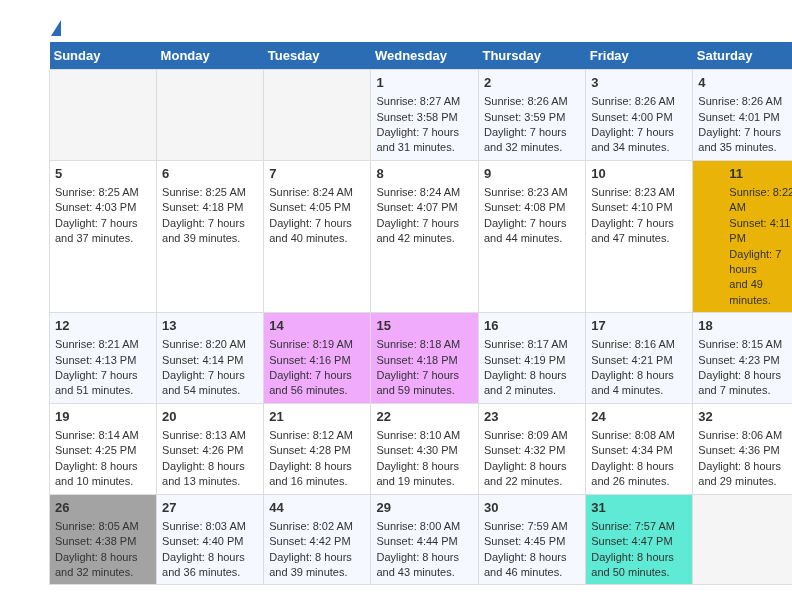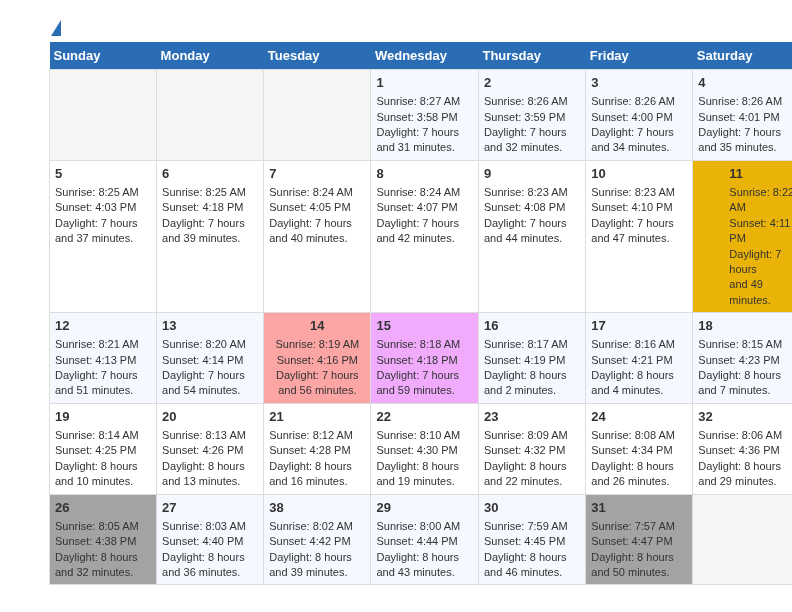--- a/index.html
+++ b/index.html
@@ -220,21 +220,21 @@
             <div>Daylight: 7 hours</div>
             <div>and 51 minutes.</div>
           </td>
           <td style="background: rgb(245, 248, 255);">
             <span class="day-num">13</span>
             <div>Sunrise: 8:20 AM</div>
             <div>Sunset: 4:14 PM</div>
             <div>Daylight: 7 hours</div>
             <div>and 54 minutes.</div>
           </td>
-          <td style="background: #fca5a5; text-align: center;">
+          <td style="background: #f0abfc;">
             <span class="day-num">14</span>
             <div>Sunrise: 8:19 AM</div>
             <div>Sunset: 4:16 PM</div>
             <div>Daylight: 7 hours</div>
             <div>and 56 minutes.</div>
           </td>
           <td style="background: #f0abfc;">
             <span class="day-num">15</span>
             <div>Sunrise: 8:18 AM</div>
             <div>Sunset: 4:18 PM</div>
@@ -323,41 +323,41 @@
             <div>and 32 minutes.</div>
           </td>
           <td style="background: rgb(245, 248, 255);">
             <span class="day-num">27</span>
             <div>Sunrise: 8:03 AM</div>
             <div>Sunset: 4:40 PM</div>
             <div>Daylight: 8 hours</div>
             <div>and 36 minutes.</div>
           </td>
           <td style="background: rgb(245, 248, 255);">
-            <span class="day-num">38</span>
+            <span class="day-num">44</span>
             <div>Sunrise: 8:02 AM</div>
             <div>Sunset: 4:42 PM</div>
             <div>Daylight: 8 hours</div>
             <div>and 39 minutes.</div>
           </td>
           <td style="background: rgb(245, 248, 255);">
             <span class="day-num">29</span>
             <div>Sunrise: 8:00 AM</div>
             <div>Sunset: 4:44 PM</div>
             <div>Daylight: 8 hours</div>
             <div>and 43 minutes.</div>
           </td>
           <td style="background: rgb(245, 248, 255);">
             <span class="day-num">30</span>
             <div>Sunrise: 7:59 AM</div>
             <div>Sunset: 4:45 PM</div>
             <div>Daylight: 8 hours</div>
             <div>and 46 minutes.</div>
           </td>
-          <td style="background: #a3a3a3;">
+          <td style="background: #5eead4;">
             <span class="day-num">31</span>
             <div>Sunrise: 7:57 AM</div>
             <div>Sunset: 4:47 PM</div>
             <div>Daylight: 8 hours</div>
             <div>and 50 minutes.</div>
           </td>
           <td class="empty"></td>
         </tr>
       </tbody>
   </table>

